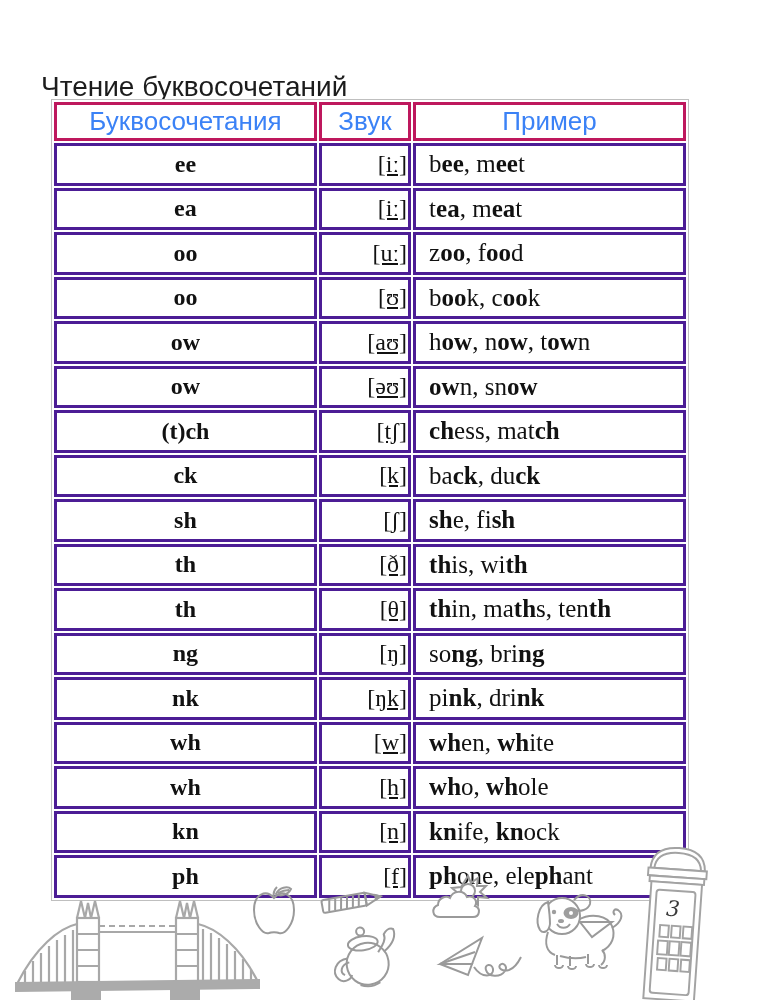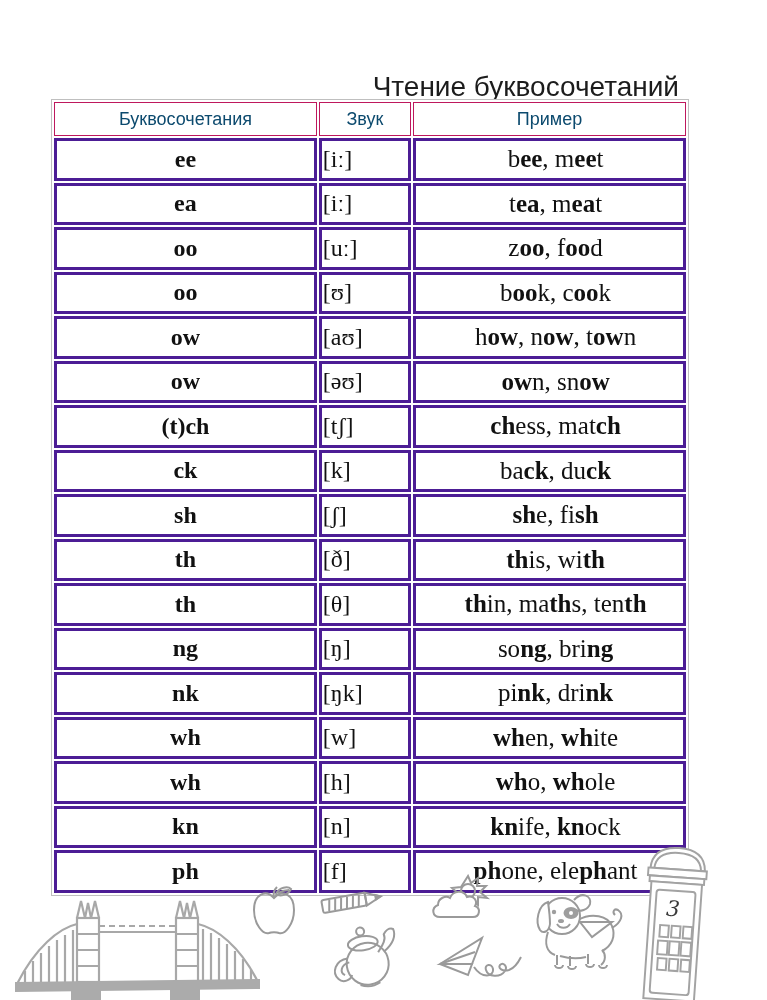--- a/index.html
+++ b/index.html
@@ -1,42 +1,42 @@
 <!DOCTYPE html>
 <html><head>
 <meta charset="utf-8">
 <style>
   html,body{margin:0;padding:0;}
   body{
     width:767px;height:1000px;background:#ffffff;position:relative;
     overflow:hidden;font-family:"Liberation Sans",sans-serif;color:#1c1c1c;
   }
   .page-title{
-    position:absolute;left:41px;top:52px;width:638px;text-align:right;
+    position:absolute;left:41px;top:52px;width:638px;text-align:left;
     font-size:28px;font-weight:400;color:#1c1c1c;
     font-family:"Liberation Sans",sans-serif;
   }
   table.phonics{
     position:absolute;left:51px;top:99px;width:638px;
     border-collapse:separate;border-spacing:2px;
     border:1px solid #bfbfbf;background:#ffffff;table-layout:fixed;
   }
   table.phonics th{
-    border:1px solid #be185d;height:30px;font-weight:400;
-    font-size:18px;font-family:"Liberation Sans",sans-serif;text-align:center;
-    color:#0c4a6e;
+    border:3px solid #be185d;height:30px;font-weight:400;
+    font-size:26px;font-family:"Liberation Sans",sans-serif;text-align:center;
+    color:#3b82f6;
   }
   table.phonics td{
     border:3px solid #4c1d95;height:34.5px;vertical-align:middle;
     font-family:"Liberation Serif","DejaVu Serif",serif;color:#111;
   }
   col.c1{width:262px;} col.c2{width:92px;} col.c3{width:272px;}
   td.combo{text-align:center;font-weight:bold;font-size:24px;}
-  td.sound{text-align:left;font-size:24px;}
-  td.example{text-align:center;padding-left:13px;font-size:25px;}
+  td.sound{text-align:right;font-size:24px;text-decoration:underline;}
+  td.example{text-align:left;padding-left:13px;font-size:25px;}
   .bseg{font-weight:bold;}
   .doodle{position:absolute;}
   svg{display:block;}
 </style>
 </head>
 <body>
 
 <h1 class="page-title">Чтение буквосочетаний</h1>
 
 <table class="phonics">

